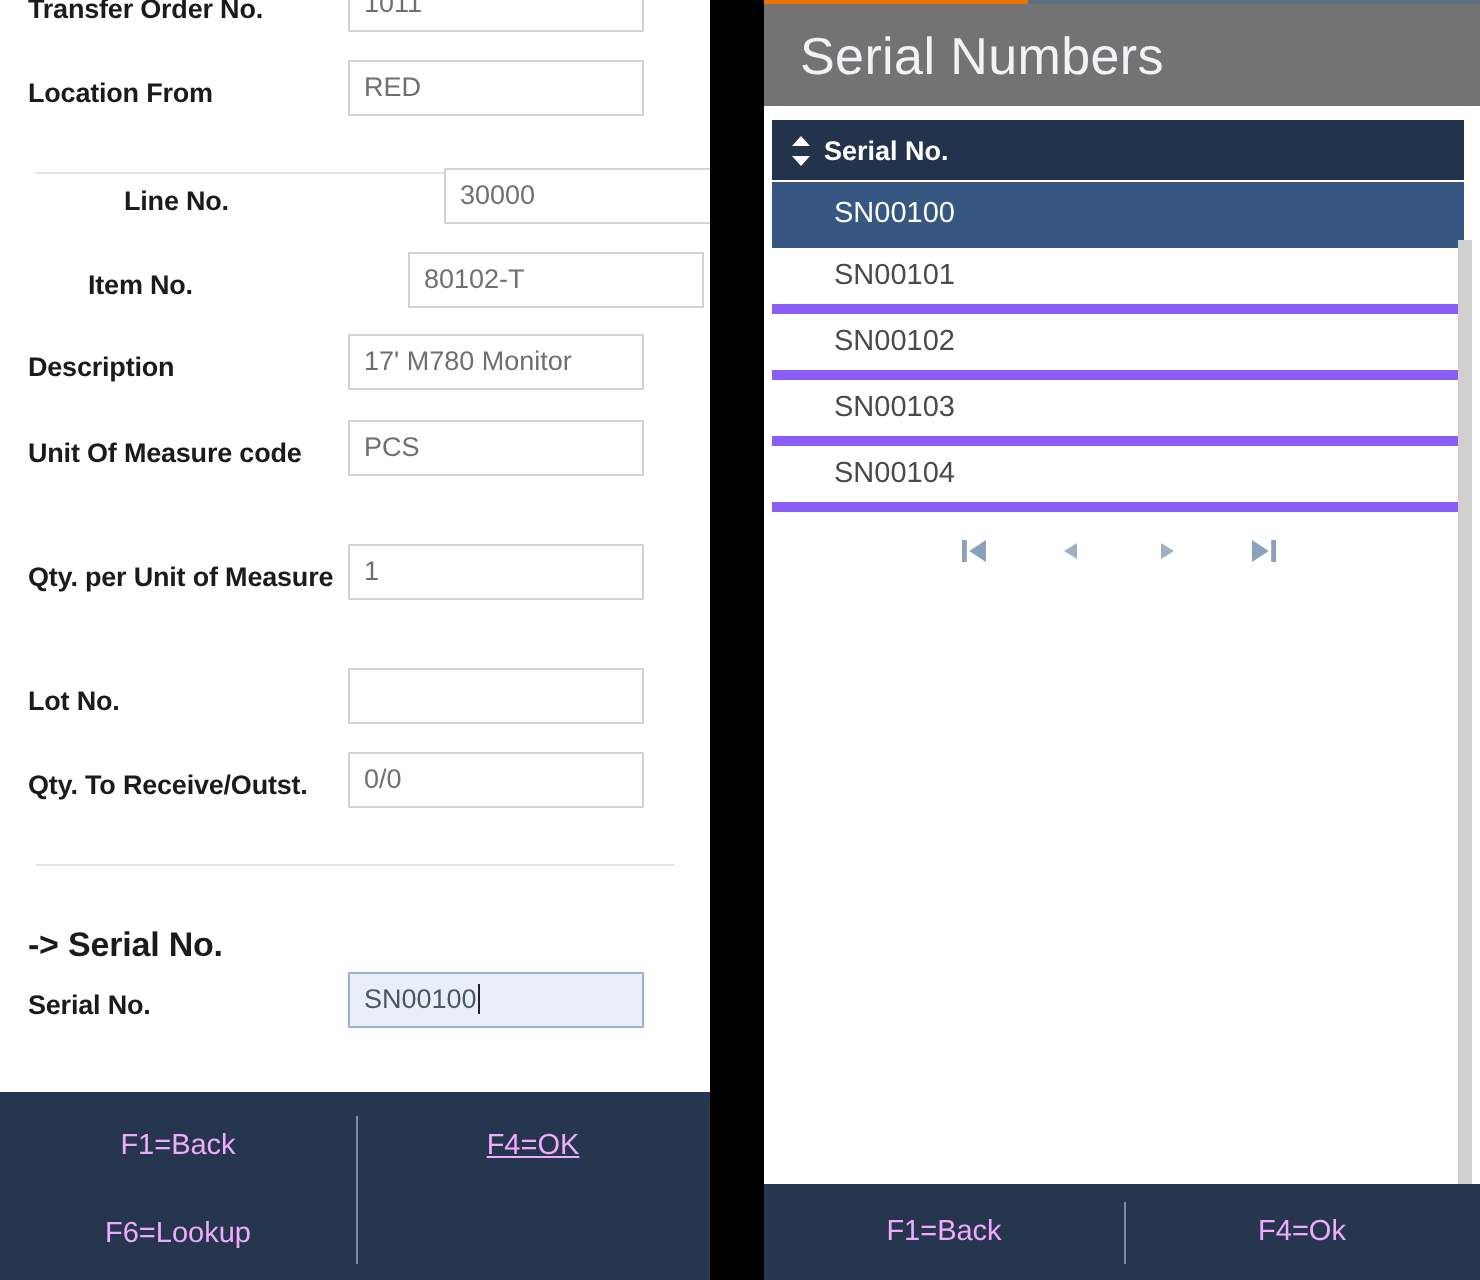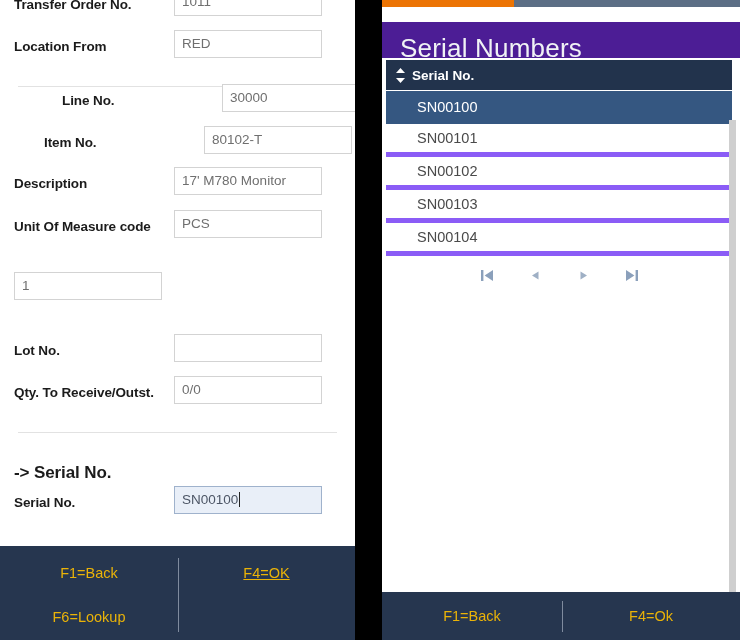--- a/index.html
+++ b/index.html
@@ -52,42 +52,42 @@
   
   #left-footer{
     position:absolute;left:0;top:546px;width:355px;height:94px;
     background:#253busy;
   }
   #left-footer{background:#26364f;}
   .footer-grid{
     position:relative;width:100%;height:100%;
   }
   .fbtn{
-    position:absolute;color:#eab308;font-size:14.5px;
+    position:absolute;color:#f0abfc;font-size:14.5px;
     text-align:center;white-space:nowrap;cursor:default;
   }
   .fsep{
     position:absolute;width:1px;background:#7f8b9e;
   }
   .underline{text-decoration:underline;}
 
   
   #right-panel{
     position:absolute;left:382px;top:0;width:358px;height:640px;
     background:#ffffff;overflow:hidden;
   }
   #progress-track{
     position:absolute;left:0;top:0;width:358px;height:7px;background:#5c6e85;
   }
   #progress-fill{
     position:absolute;left:0;top:0;height:7px;background:#ec7404;
   }
   #right-title-bar{
-    position:absolute;left:0;top:22px;width:358px;height:51px;
-    background:#4c1d95;
+    position:absolute;left:0;top:2px;width:358px;height:51px;
+    background:#737373;
   }
   #right-title{
     position:absolute;left:18px;top:11px;
     font-size:26px;color:#f0f2f5;font-weight:normal;
     letter-spacing:0.2px;white-space:nowrap;
   }
   #list-wrap{
     position:absolute;left:0;top:58px;width:358px;height:527px;
     background:#ffffff;
   }
@@ -159,20 +159,21 @@
         </div>
         <div class="form-row" style="position: absolute; left: 0px; top: 167px;">
           <div class="fld-label">Description</div>
           <div class="fld-input"><span>17' M780 Monitor</span></div>
         </div>
         <div class="form-row" style="position: absolute; left: 0px; top: 210px;">
           <div class="fld-label">Unit Of Measure code</div>
           <div class="fld-input"><span>PCS</span></div>
         </div>
         <div class="form-row" style="position: absolute; left: 0px; top: 272px;">
+          <div class="fld-label">Qty. per Unit of Measure</div>
           <div class="fld-input"><span>1</span></div>
         </div>
         <div class="form-row" style="position: absolute; left: 0px; top: 334px;">
           <div class="fld-label">Lot No.</div>
           <div class="fld-input"><span></span></div>
         </div>
         <div class="form-row" style="position: absolute; left: 0px; top: 376px;">
           <div class="fld-label">Qty. To Receive/Outst.</div>
           <div class="fld-input"><span>0/0</span></div>
         </div>

